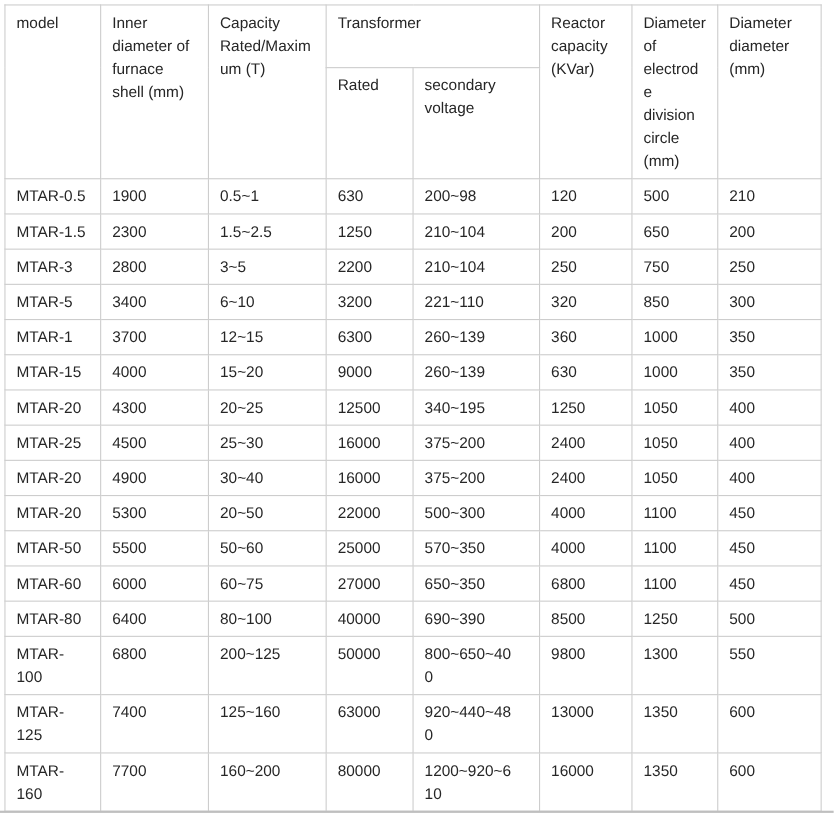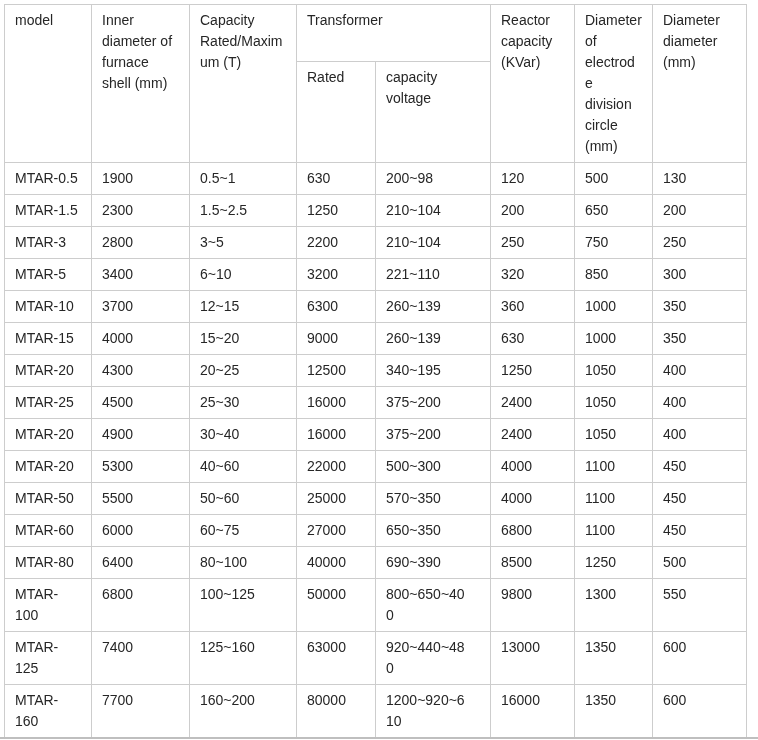--- a/index.html
+++ b/index.html
@@ -71,33 +71,33 @@
       <th rowspan="2">model</th>
       <th rowspan="2">Inner diameter of furnace shell (mm)</th>
       <th rowspan="2">Capacity Rated/Maximum (T)</th>
       <th colspan="2">Transformer</th>
       <th rowspan="2">Reactor capacity (KVar)</th>
       <th rowspan="2">Diameter of electrode division circle (mm)</th>
       <th rowspan="2">Diameter diameter (mm)</th>
     </tr>
     <tr class="header-row-sub">
       <th>Rated</th>
-      <th>capacity voltage</th>
+      <th>secondary voltage</th>
     </tr>
   </thead>
   <tbody>
       <tr>
         <td>MTAR-0.5</td>
         <td>1900</td>
         <td>0.5~1</td>
         <td>630</td>
         <td class="col-voltage">200~98</td>
         <td>120</td>
         <td>500</td>
-        <td>130</td>
+        <td>210</td>
       </tr>
       <tr>
         <td>MTAR-1.5</td>
         <td>2300</td>
         <td>1.5~2.5</td>
         <td>1250</td>
         <td class="col-voltage">210~104</td>
         <td>200</td>
         <td>650</td>
         <td>200</td>
@@ -116,21 +116,21 @@
         <td>MTAR-5</td>
         <td>3400</td>
         <td>6~10</td>
         <td>3200</td>
         <td class="col-voltage">221~110</td>
         <td>320</td>
         <td>850</td>
         <td>300</td>
       </tr>
       <tr>
-        <td>MTAR-10</td>
+        <td>MTAR-1</td>
         <td>3700</td>
         <td>12~15</td>
         <td>6300</td>
         <td class="col-voltage">260~139</td>
         <td>360</td>
         <td>1000</td>
         <td>350</td>
       </tr>
       <tr>
         <td>MTAR-15</td>
@@ -168,21 +168,21 @@
         <td>30~40</td>
         <td>16000</td>
         <td class="col-voltage">375~200</td>
         <td>2400</td>
         <td>1050</td>
         <td>400</td>
       </tr>
       <tr>
         <td>MTAR-20</td>
         <td>5300</td>
-        <td>40~60</td>
+        <td>20~50</td>
         <td>22000</td>
         <td class="col-voltage">500~300</td>
         <td>4000</td>
         <td>1100</td>
         <td>450</td>
       </tr>
       <tr>
         <td>MTAR-50</td>
         <td>5500</td>
         <td>50~60</td>
@@ -208,21 +208,21 @@
         <td>80~100</td>
         <td>40000</td>
         <td class="col-voltage">690~390</td>
         <td>8500</td>
         <td>1250</td>
         <td>500</td>
       </tr>
       <tr>
         <td>MTAR-100</td>
         <td>6800</td>
-        <td>100~125</td>
+        <td>200~125</td>
         <td>50000</td>
         <td class="col-voltage">800~650~400</td>
         <td>9800</td>
         <td>1300</td>
         <td>550</td>
       </tr>
       <tr>
         <td>MTAR-125</td>
         <td>7400</td>
         <td>125~160</td>

